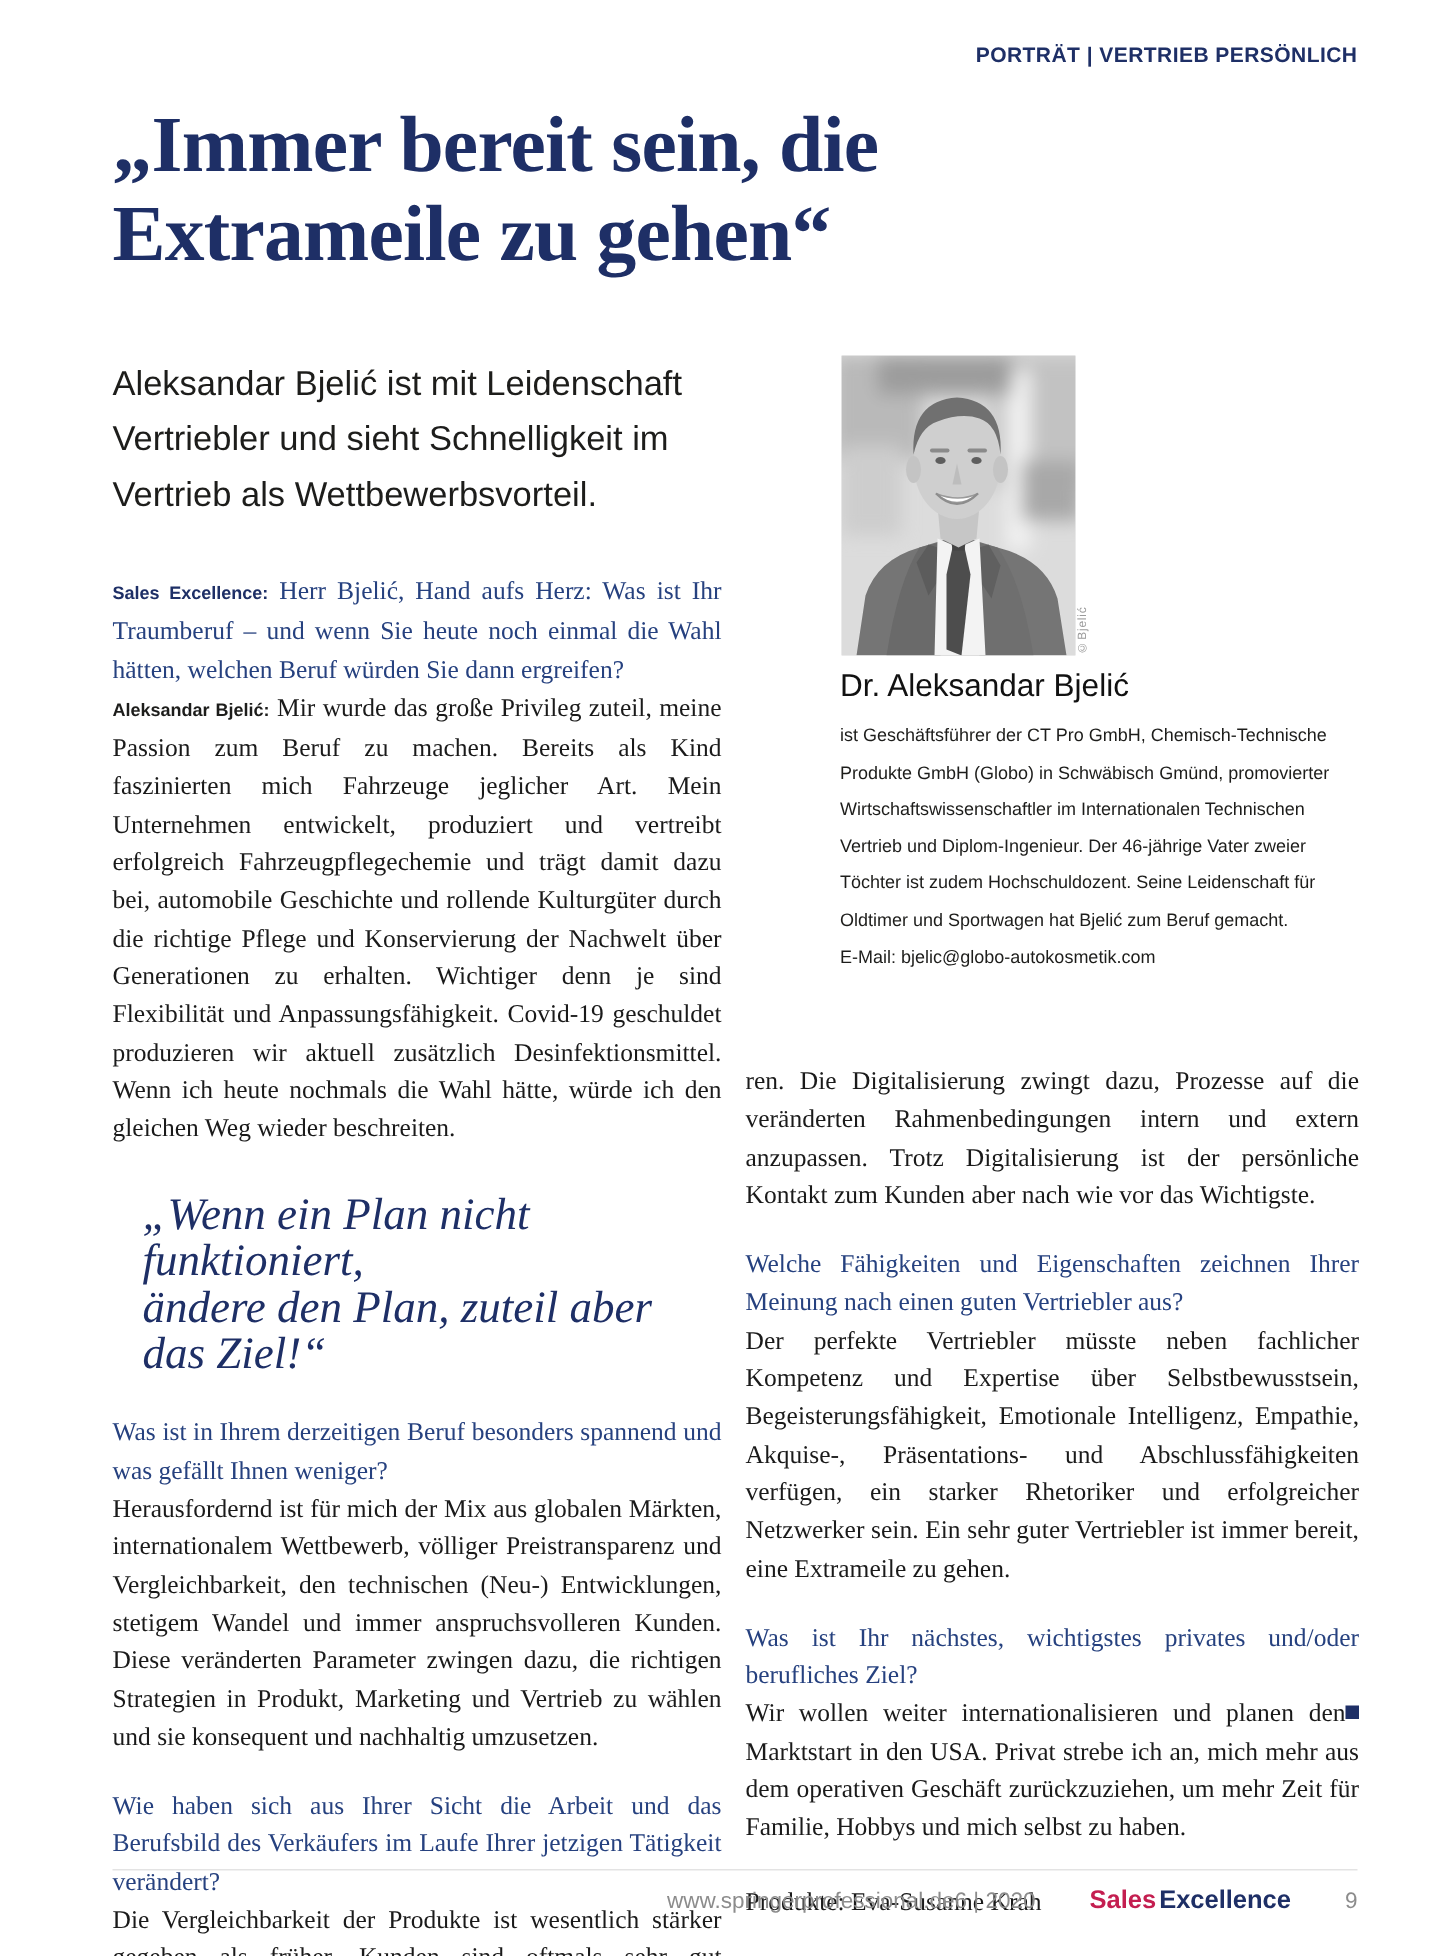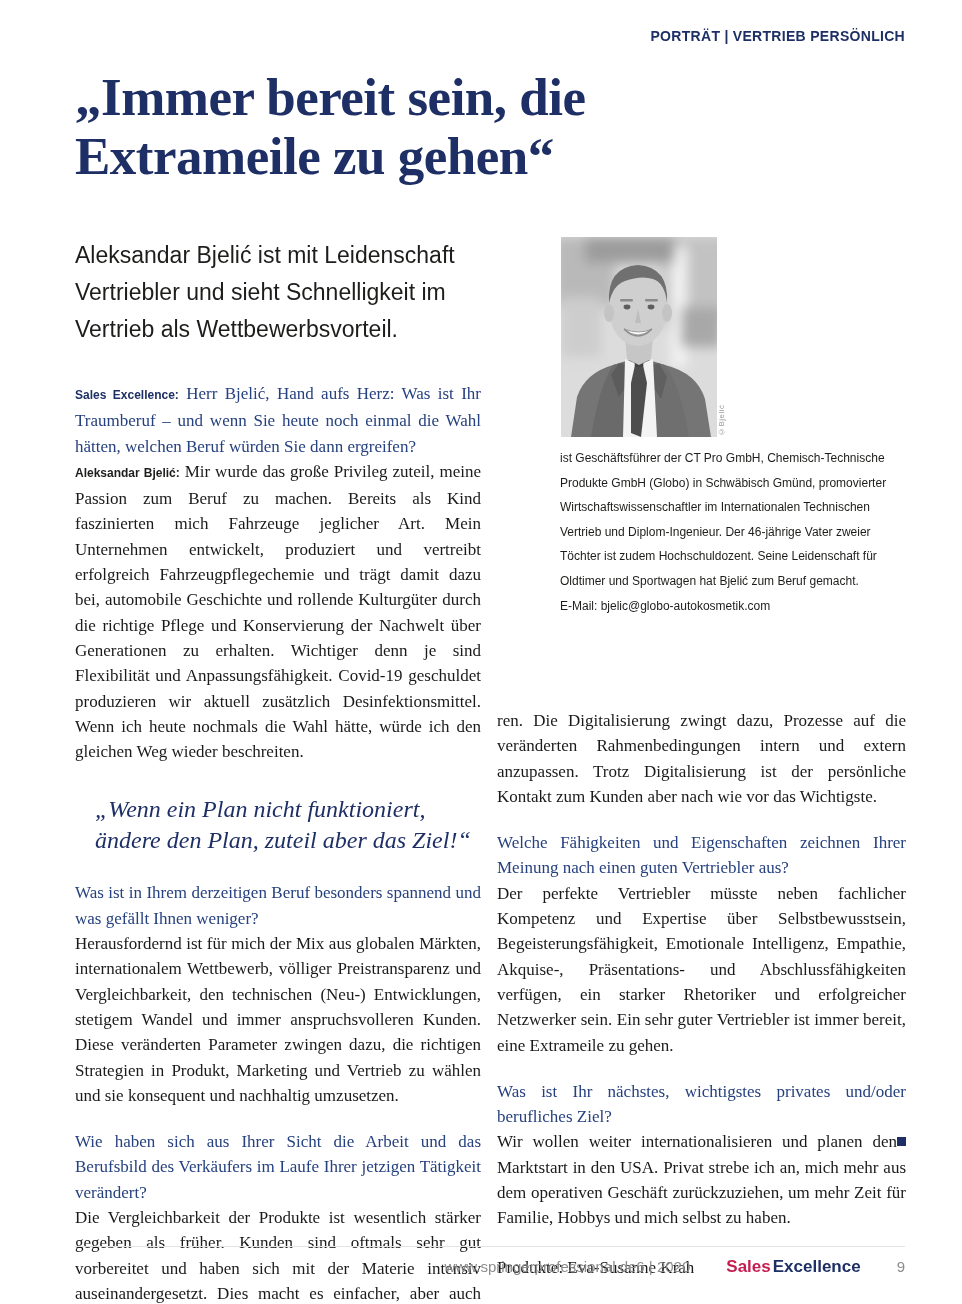--- a/index.html
+++ b/index.html
@@ -38,21 +38,21 @@
   .question{color:#26417f;}
   .gap{margin-top:21px;}
   .label-sans{
     font-family:"Liberation Sans", sans-serif;
     font-weight:700;font-size:12px;
   }
   .label-blue{color:#1e2f66;}
   .label-black{color:#1d1d1b;}
   .pull-quote{
     margin:30px 0 24px 20px;
-    font-style:italic;font-size:24px;line-height:31px;
+    font-style:italic;font-size:30px;line-height:31px;
     color:#1e2f66;text-align:left;
   }
   .endmark{
     float:right;width:9px;height:9px;margin-top:8px;
     background:#1e2f66;
   }
   .byline{margin-top:24px;text-align:left;}
   
   .photo{
     position:absolute;left:561px;top:237px;width:156px;height:200px;
@@ -145,20 +145,21 @@
 
       <path d="M77 72 L80 86 L74 86 Z" fill="#bdbdbd"></path>
 
       <path d="M63 92 Q77 104 91 92 Q78 98 63 92 Z" fill="#ffffff" stroke="#9a9a9a" stroke-width="1"></path>
       <path d="M63 92 Q77 106 91 92" fill="none" stroke="#8d8d8d" stroke-width="1.4"></path>
     </svg>
   </div>
   <div class="photo-credit">©Bjelić</div>
 
   <div class="profile">
+    <p class="profile-name">Dr. Aleksandar Bjelić</p>
     <p class="profile-bio">
       <span>ist Geschäftsführer der CT Pro GmbH, Chemisch-Technische Produkte GmbH (Globo) in Schwäbisch Gmünd, promovierter Wirtschaftswissenschaftler im Internationalen Technischen Vertrieb und Diplom-Ingenieur. Der 46-jährige Vater zweier Töchter ist zudem Hochschuldozent. Seine Leidenschaft für Oldtimer und Sportwagen hat Bjelić zum Beruf gemacht.</span><br>
       <span>E-Mail: bjelic@globo-autokosmetik.com</span>
     </p>
   </div>
 
   <div class="col col-left">
     <p class="para question">
       <span class="label-sans label-blue">Sales Excellence:</span><span> Herr Bjelić, Hand aufs Herz: Was ist Ihr Traumberuf – und wenn Sie heute noch einmal die Wahl hätten, welchen Beruf würden Sie dann ergreifen?</span>
     </p>

